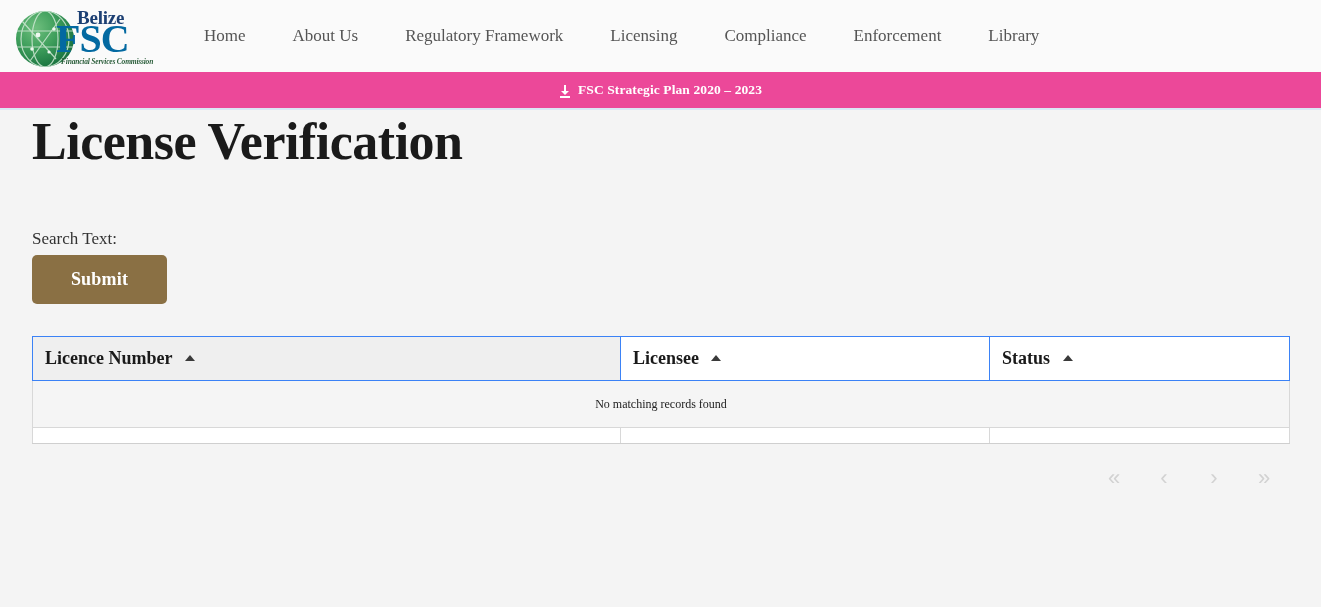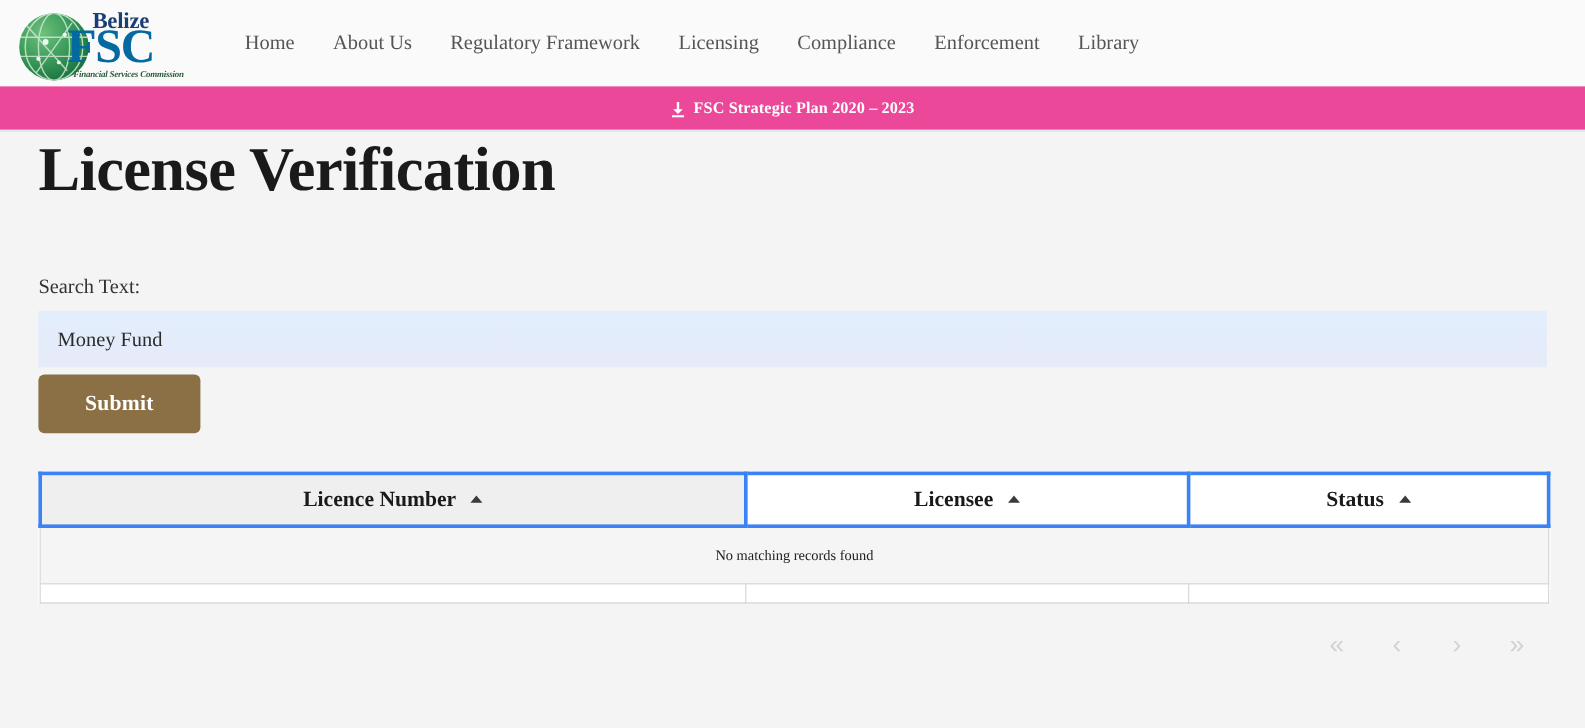--- a/index.html
+++ b/index.html
@@ -70,21 +70,21 @@
     font-size: 7.5px;
     font-weight: bold;
     font-style: italic;
     color: #2a5d3a;
     letter-spacing: -0.2px;
     white-space: nowrap;
   }
   .main-nav {
     display: flex;
     align-items: center;
-    gap: 0;
+    gap: 15px;
   }
   .nav-item {
     font-size: 17px;
     color: #555555;
     padding: 0 16px;
     white-space: nowrap;
     cursor: pointer;
     text-decoration: none;
     font-family: "Liberation Serif", serif;
   }
@@ -172,25 +172,25 @@
 
   
   .results-table {
     margin-top: 32px;
     width: 1257px;
     border-collapse: collapse;
     table-layout: fixed;
     background: #ffffff;
   }
   .results-table th {
-    border: 3px solid #3b82f6;
+    border: 1px solid #3b82f6;
     font-size: 18px;
     font-weight: bold;
     color: #1a1a1a;
-    text-align: center;
+    text-align: left;
     padding: 10px 12px;
     height: 44px;
     box-sizing: border-box;
     background: #ffffff;
     cursor: pointer;
     white-space: nowrap;
   }
   .results-table th.sorted {
     background: #efefef;
   }
@@ -296,21 +296,20 @@
     <span>FSC Strategic Plan 2020 – 2023</span>
   </a>
 </div>
 
 <div class="content">
 
   <h1 class="page-title">License Verification</h1>
 
   <label class="search-label">Search Text:</label>
 
-  <input class="search-input" type="text" value="Money Fund" style="">
 
   <button class="submit-button">Submit</button>
 
   <table class="results-table">
     <colgroup>
       <col style="width:588px">
       <col style="width:369px">
       <col style="width:300px">
     </colgroup>
     <thead>

